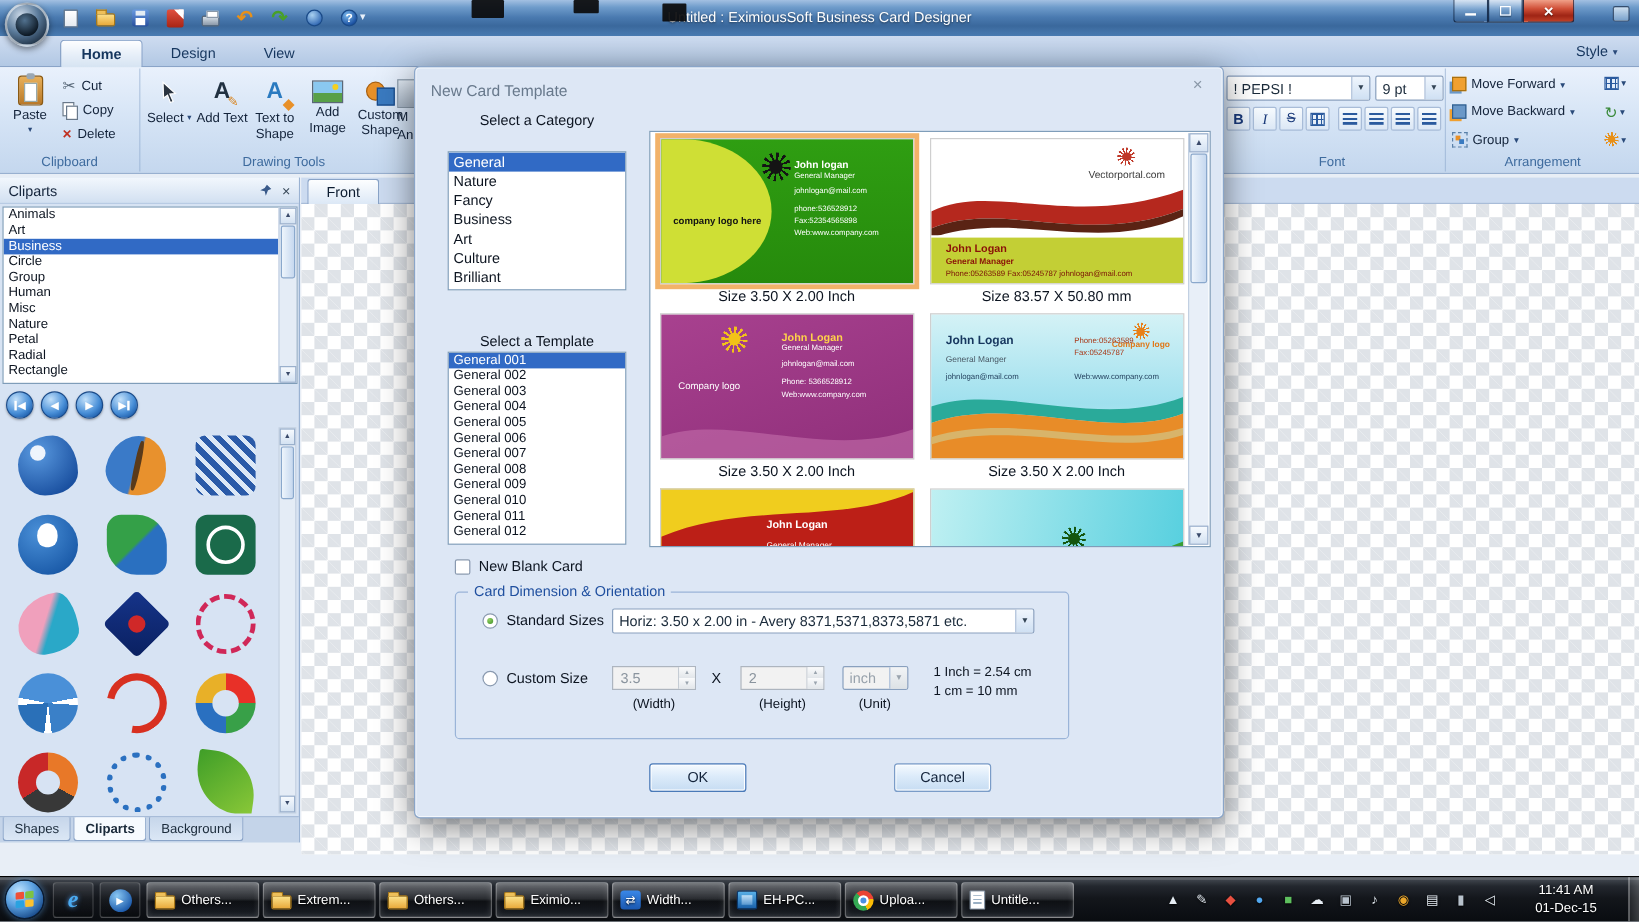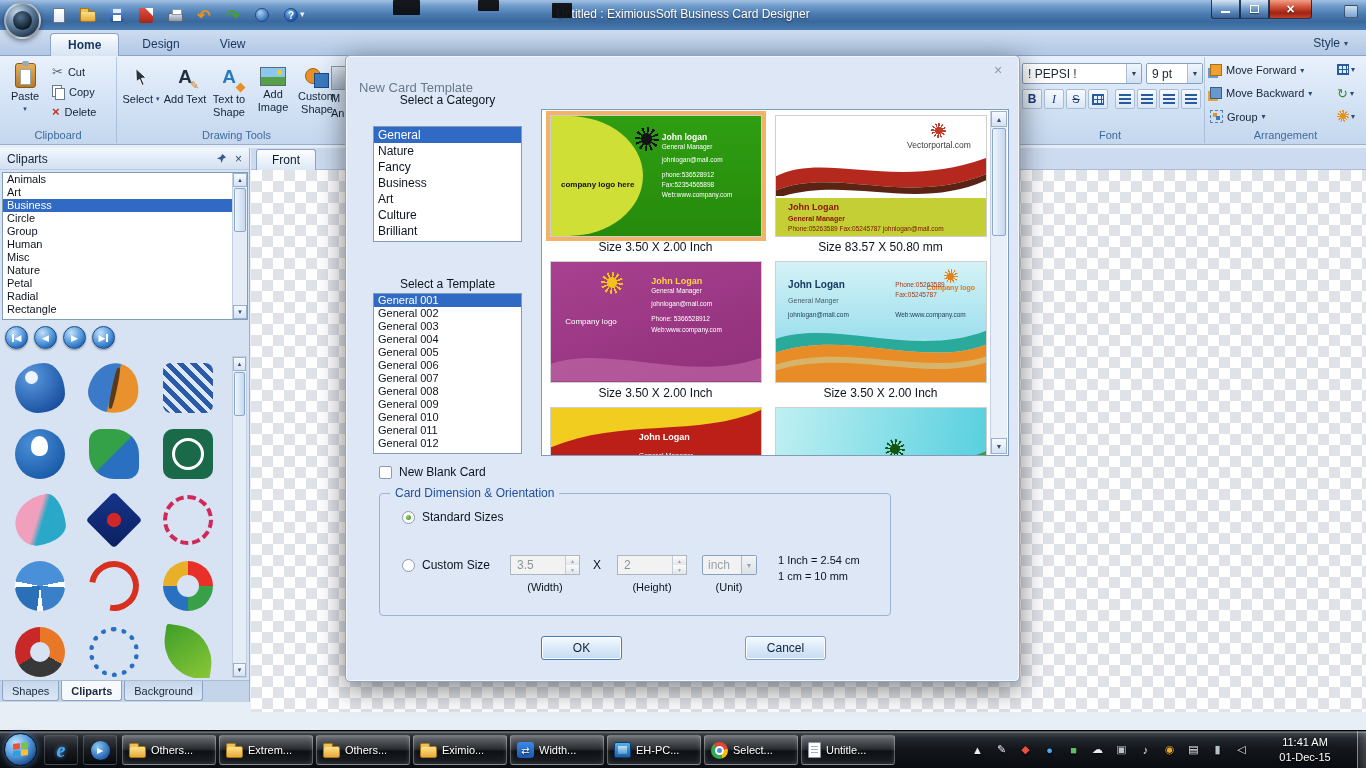--- a/index.html
+++ b/index.html
@@ -197,21 +197,21 @@
 .statusbar{position:absolute;left:0;top:712px;width:100%;height:18px;
  background:linear-gradient(#e4eef9,#c0d2ea);border-top:1px solid #9ab2d2;font-size:11px;color:#18283e;}
 .sb-left{position:absolute;left:8px;top:2px;}
 .sb-right{position:absolute;right:2px;top:1px;width:58px;height:15px;border:1px solid #96aecc;background:#d2e0f1;
  display:flex;align-items:center;justify-content:center;}
 
 
 .dialog{position:absolute;left:345px;top:55px;width:675px;height:627px;background:#dde7f5;
  border:1px solid #8aa5c8;border-radius:5px;z-index:50;
  box-shadow:0 7px 28px rgba(0,0,0,.5),inset 0 0 0 1px rgba(255,255,255,.65);}
-.dlg-title{position:absolute;left:13px;top:24px;font-size:13px;color:#68798c;}
+.dlg-title{position:absolute;left:13px;top:12px;font-size:13px;color:#68798c;}
 .dlg-close{position:absolute;right:12px;top:6px;width:18px;text-align:center;font-size:14px;color:#8a98a8;}
 .dlg-label{position:absolute;font-size:12px;color:#0c1420;width:149px;text-align:center;}
 .lab-cat{left:27px;top:37px;}
 .lab-tpl{left:27px;top:221px;}
 .dlg-list{position:absolute;left:27px;width:149px;background:#fff;border:1px solid #7f9db9;overflow:hidden;}
 .cat-list{top:70px;height:116px;}
 .tpl-list{top:237px;height:161px;}
 .dlg-item{padding-left:4px;color:#0c1420;}
 .cat-list .dlg-item{height:16px;line-height:16px;font-size:12px;}
 .tpl-list .dlg-item{height:13px;line-height:13px;font-size:11px;}
@@ -872,20 +872,24 @@
       <span>New Blank Card</span>
     </div>
 
     <div class="grpbox">
       <div class="grp-legend">Card Dimension &amp; Orientation</div>
 
       <div class="radio-row r-std">
         <span class="radio on"></span>
         <span>Standard Sizes</span>
       </div>
+      <div class="combo std-combo">
+        <span class="ct">Horiz: 3.50 x 2.00 in - Avery 8371,5371,8373,5871 etc.</span>
+        <span class="cb">▼</span>
+      </div>
 
       <div class="radio-row r-cst">
         <span class="radio"></span>
         <span>Custom Size</span>
       </div>
       <div class="spin w-spin">
         <span>3.5</span>
         <span class="updown">
             <span class="ud">▲</span>
             <span class="ud">▼</span>
@@ -958,21 +962,21 @@
           <span class="tb-label">Width...</span>
         </div>
 
         <div class="task-btn">
           <span class="app-ic" data-icon="remote-desktop-icon"></span>
           <span class="tb-label">EH-PC...</span>
         </div>
 
         <div class="task-btn">
           <span class="app-ic" data-icon="chrome-icon"></span>
-          <span class="tb-label">Select...</span>
+          <span class="tb-label">Uploa...</span>
         </div>
 
         <div class="task-btn">
           <span class="app-ic" data-icon="notepad-icon"></span>
           <span class="tb-label">Untitle...</span>
         </div>
       </div>
     <div class="tray">
 
         <span class="tray-ic" data-tone="light">▲</span>

